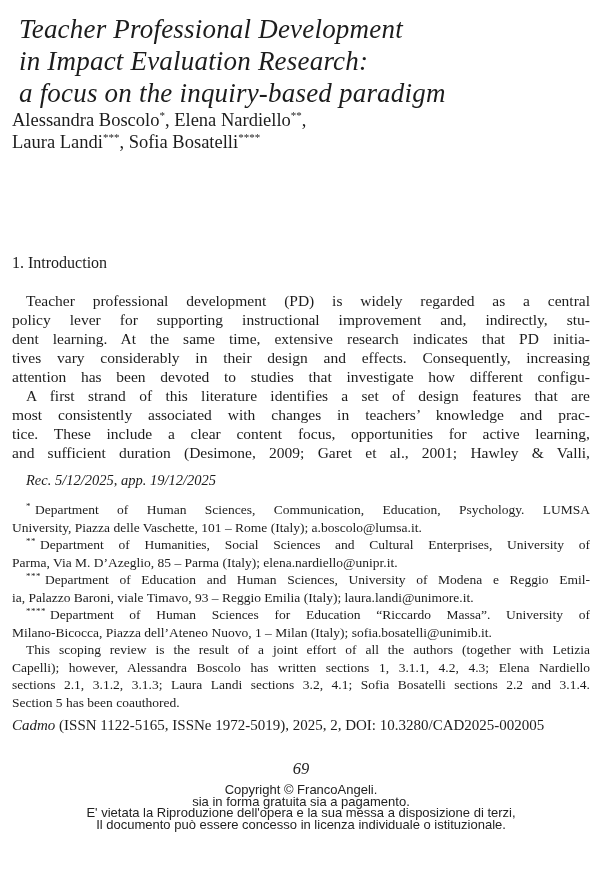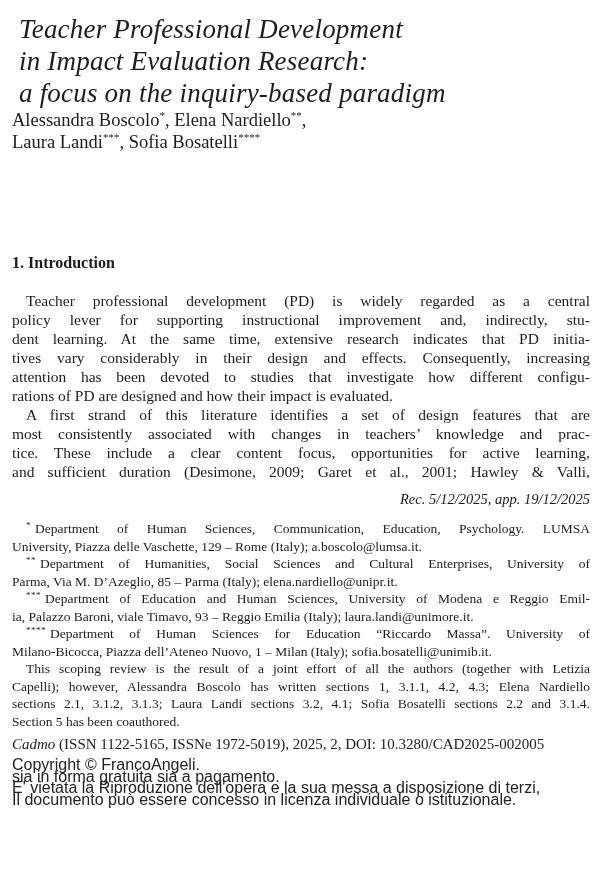--- a/index.html
+++ b/index.html
@@ -21,50 +21,50 @@
     font-size: 27px; line-height: 32px;
     font-style: italic; font-weight: normal;
     letter-spacing: 0.2px;
   }
   
   .authors { font-size: 18.5px; line-height: 22px; }
   .authors sup { font-size: 11px; line-height: 0; }
   
   .heading {
     margin: 100px 0 0 0;
-    font-size: 16px; line-height: 19px; font-weight: bold;
+    font-size: 16px; line-height: 19px; font-weight: normal;
   }
   
   .body-text { margin-top: 19px; font-size: 15.5px; line-height: 19px; }
   .paragraph { margin: 0; }
   .line { display: block; }
   .just { text-align: justify; text-align-last: justify; -moz-text-align-last: justify; }
   .first { text-indent: 14px; }
   
   .rec-note {
     margin: 9px 0 0 0; padding-left: 14px;
-    font-size: 14.5px; line-height: 18px; font-style: italic; text-align: right;
+    font-size: 14.5px; line-height: 18px; font-style: italic;
   }
   
   .footnotes { margin-top: 12px; font-size: 13.5px; line-height: 17.5px; }
   .footnote { margin: 0; }
   .fn-marker { font-size: 9px; line-height: 0; margin-right: 4px; letter-spacing: 0.5px; }
   
   .journal-line { margin: 5px 0 0 0; font-size: 15px; line-height: 19px; }
   .journal-name { font-style: italic; margin-top: 25px; }
   
   .pagenum {
     margin-top: 24px; text-align: center;
     font-size: 16.5px; line-height: 20px; font-style: italic;
   }
   
   .copyright {
-    margin-top: 5px; text-align: left;
+    margin-top: 5px; text-align: center;
     font-family: "Liberation Sans", sans-serif;
-    font-size: 16px; line-height: 11.6px;
+    font-size: 13px; line-height: 11.6px;
     color: #222222;
   }
 </style>
 </head>
 <body>
 
 <div class="page">
   <header>
     <h1 class="title" id="title">
         <span class="line">Teacher Professional Development</span>
@@ -79,36 +79,35 @@
 
   <h2 class="heading">1. Introduction</h2>
 
   <div class="body-text" id="paragraphs">
       <p class="paragraph">
         <span class="line just first">Teacher professional development (PD) is widely regarded as a central</span>
         <span class="line just">policy lever for supporting instructional improvement and, indirectly, stu-</span>
         <span class="line just">dent learning. At the same time, extensive research indicates that PD initia-</span>
         <span class="line just">tives vary considerably in their design and effects. Consequently, increasing</span>
         <span class="line just">attention has been devoted to studies that investigate how different configu-</span>
-        <span class="line">rations of PD are designed and how their impact is evaluated.</span>
       </p>
       <p class="paragraph">
         <span class="line just first">A first strand of this literature identifies a set of design features that are</span>
         <span class="line just">most consistently associated with changes in teachers’ knowledge and prac-</span>
         <span class="line just">tice. These include a clear content focus, opportunities for active learning,</span>
         <span class="line just">and sufficient duration (Desimone, 2009; Garet et al., 2001; Hawley &amp; Valli,</span>
       </p>
     </div>
 
   <p class="rec-note">Rec. 5/12/2025, app. 19/12/2025</p>
 
   <div class="footnotes" id="footnotes">
       <div class="footnote">
         <span class="line just first"><sup class="fn-marker">*</sup>Department of Human Sciences, Communication, Education, Psychology. LUMSA</span>
-        <span class="line">University, Piazza delle Vaschette, 129 – Rome (Italy); a.boscolo@lumsa.it.</span>
+        <span class="line">University, Piazza delle Vaschette, 101 – Rome (Italy); a.boscolo@lumsa.it.</span>
       </div>
       <div class="footnote">
         <span class="line just first"><sup class="fn-marker">**</sup>Department of Humanities, Social Sciences and Cultural Enterprises, University of</span>
         <span class="line">Parma, Via M. D’Azeglio, 85 – Parma (Italy); elena.nardiello@unipr.it.</span>
       </div>
       <div class="footnote">
         <span class="line just first"><sup class="fn-marker">***</sup>Department of Education and Human Sciences, University of Modena e Reggio Emil-</span>
         <span class="line">ia, Palazzo Baroni, viale Timavo, 93 – Reggio Emilia (Italy); laura.landi@unimore.it.</span>
       </div>
       <div class="footnote">
@@ -118,20 +117,21 @@
       <div class="footnote">
         <span class="line just first">This scoping review is the result of a joint effort of all the authors (together with Letizia</span>
         <span class="line just">Capelli); however, Alessandra Boscolo has written sections 1, 3.1.1, 4.2, 4.3; Elena Nardiello</span>
         <span class="line just">sections 2.1, 3.1.2, 3.1.3; Laura Landi sections 3.2, 4.1; Sofia Bosatelli sections 2.2 and 3.1.4.</span>
         <span class="line">Section 5 has been coauthored.</span>
       </div>
     </div>
 
   <p class="journal-line"><span class="journal-name">Cadmo</span><span> (ISSN 1122-5165, ISSNe 1972-5019), 2025, 2, DOI: 10.3280/CAD2025-002005</span></p>
 
+  <div class="pagenum">69</div>
 
   <div class="copyright" id="copyright">
       <div class="line">Copyright © FrancoAngeli.</div>
       <div class="line">sia in forma gratuita sia a pagamento.</div>
       <div class="line">E' vietata la Riproduzione dell'opera e la sua messa a disposizione di terzi,</div>
       <div class="line">Il documento può essere concesso in licenza individuale o istituzionale.</div>
     </div>
 </div>
 
 </body></html>

